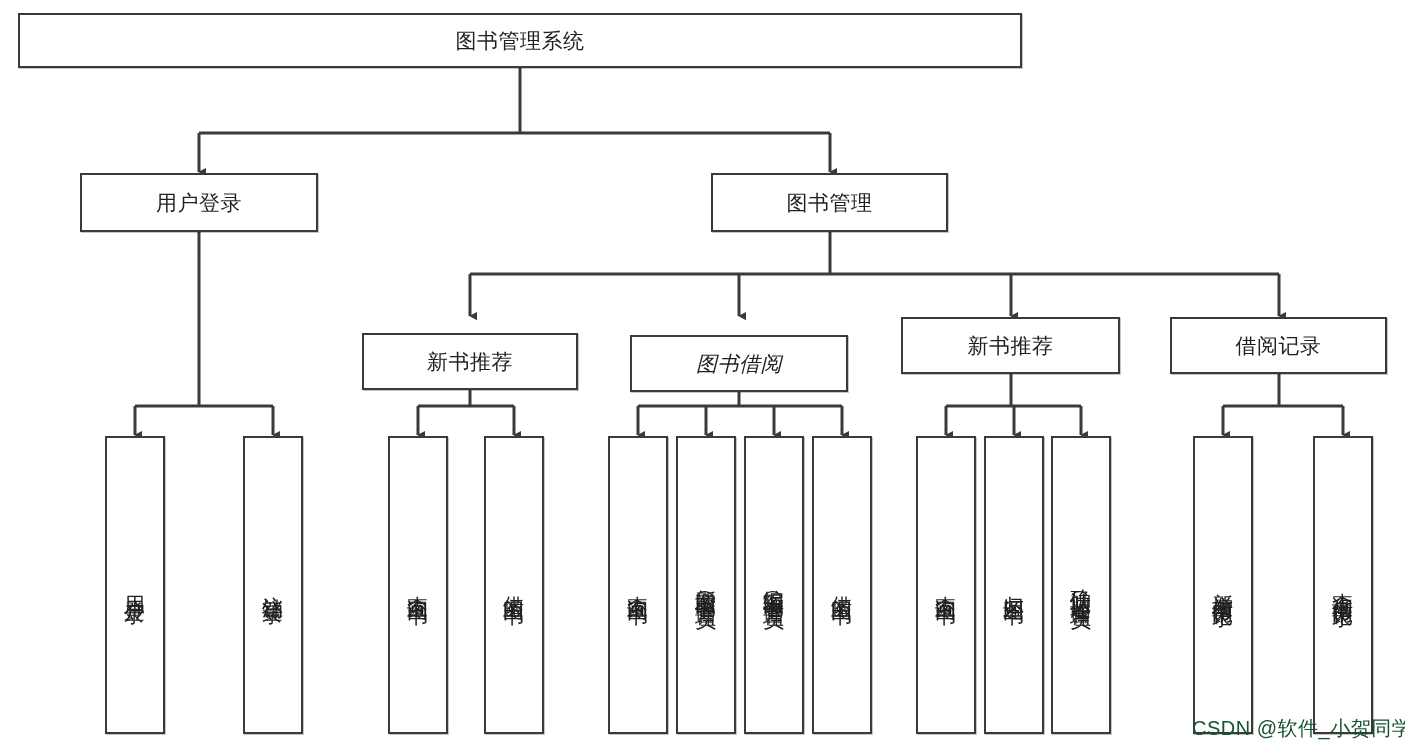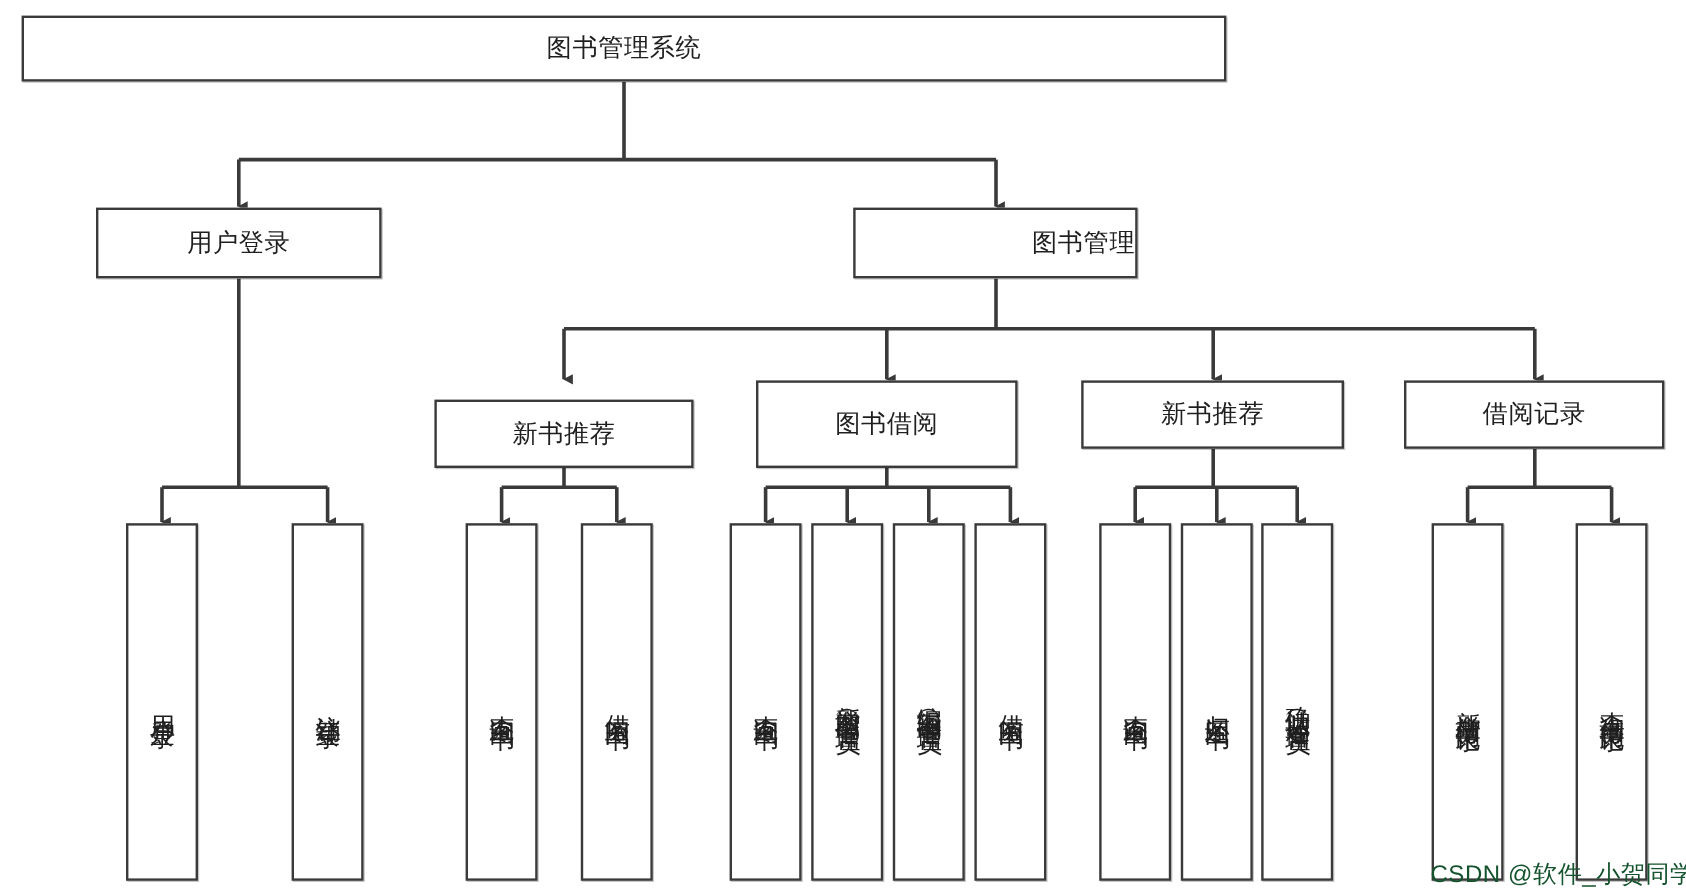--- a/index.html
+++ b/index.html
@@ -114,27 +114,27 @@
       </g>
   </svg>
 
   <div id="node-layer">
       <div class="node" style="left: 18px; top: 13px; width: 1004px; height: 55px;">
         <span class="node-label">图书管理系统</span>
       </div>
       <div class="node" style="left: 80px; top: 173px; width: 238px; height: 59px;">
         <span class="node-label">用户登录</span>
       </div>
-      <div class="node" style="left: 711px; top: 173px; width: 237px; height: 59px; justify-content: flex-end;">
+      <div class="node" style="left: 711px; top: 173px; width: 237px; height: 59px;">
         <span class="node-label">图书管理</span>
       </div>
       <div class="node" style="left: 362px; top: 317px; width: 216px; height: 57px; margin-top: 16px;">
         <span class="node-label">新书推荐</span>
       </div>
-      <div class="node" style="left: 630px; top: 317px; width: 218px; height: 73px;">
+      <div class="node" style="left: 630px; top: 335px; width: 218px; height: 57px; font-style: italic;">
         <span class="node-label">图书借阅</span>
       </div>
       <div class="node" style="left: 901px; top: 317px; width: 219px; height: 57px;">
         <span class="node-label">新书推荐</span>
       </div>
       <div class="node" style="left: 1170px; top: 317px; width: 217px; height: 57px;">
         <span class="node-label">借阅记录</span>
       </div>
       <div class="node vertical" style="left: 105px; top: 436px; width: 60px; height: 298px;">
         <span class="node-label">用户登录</span>

